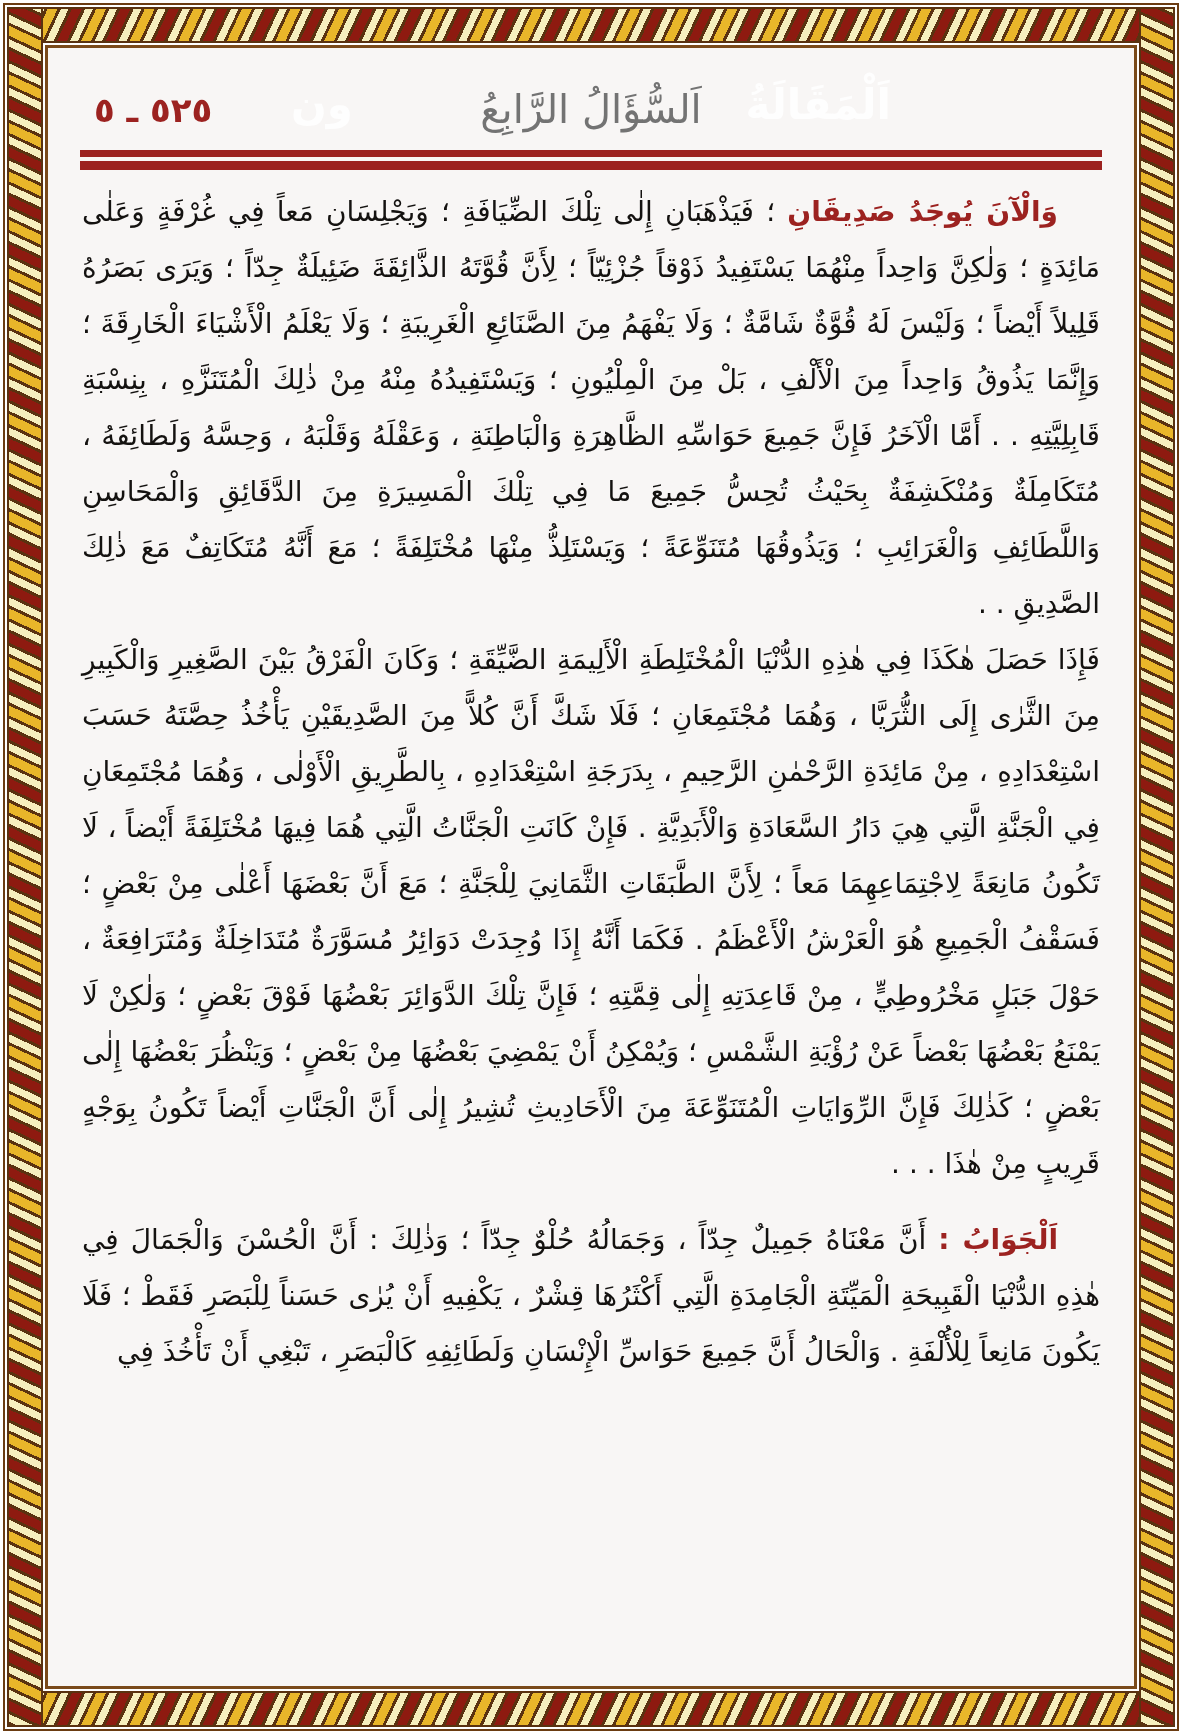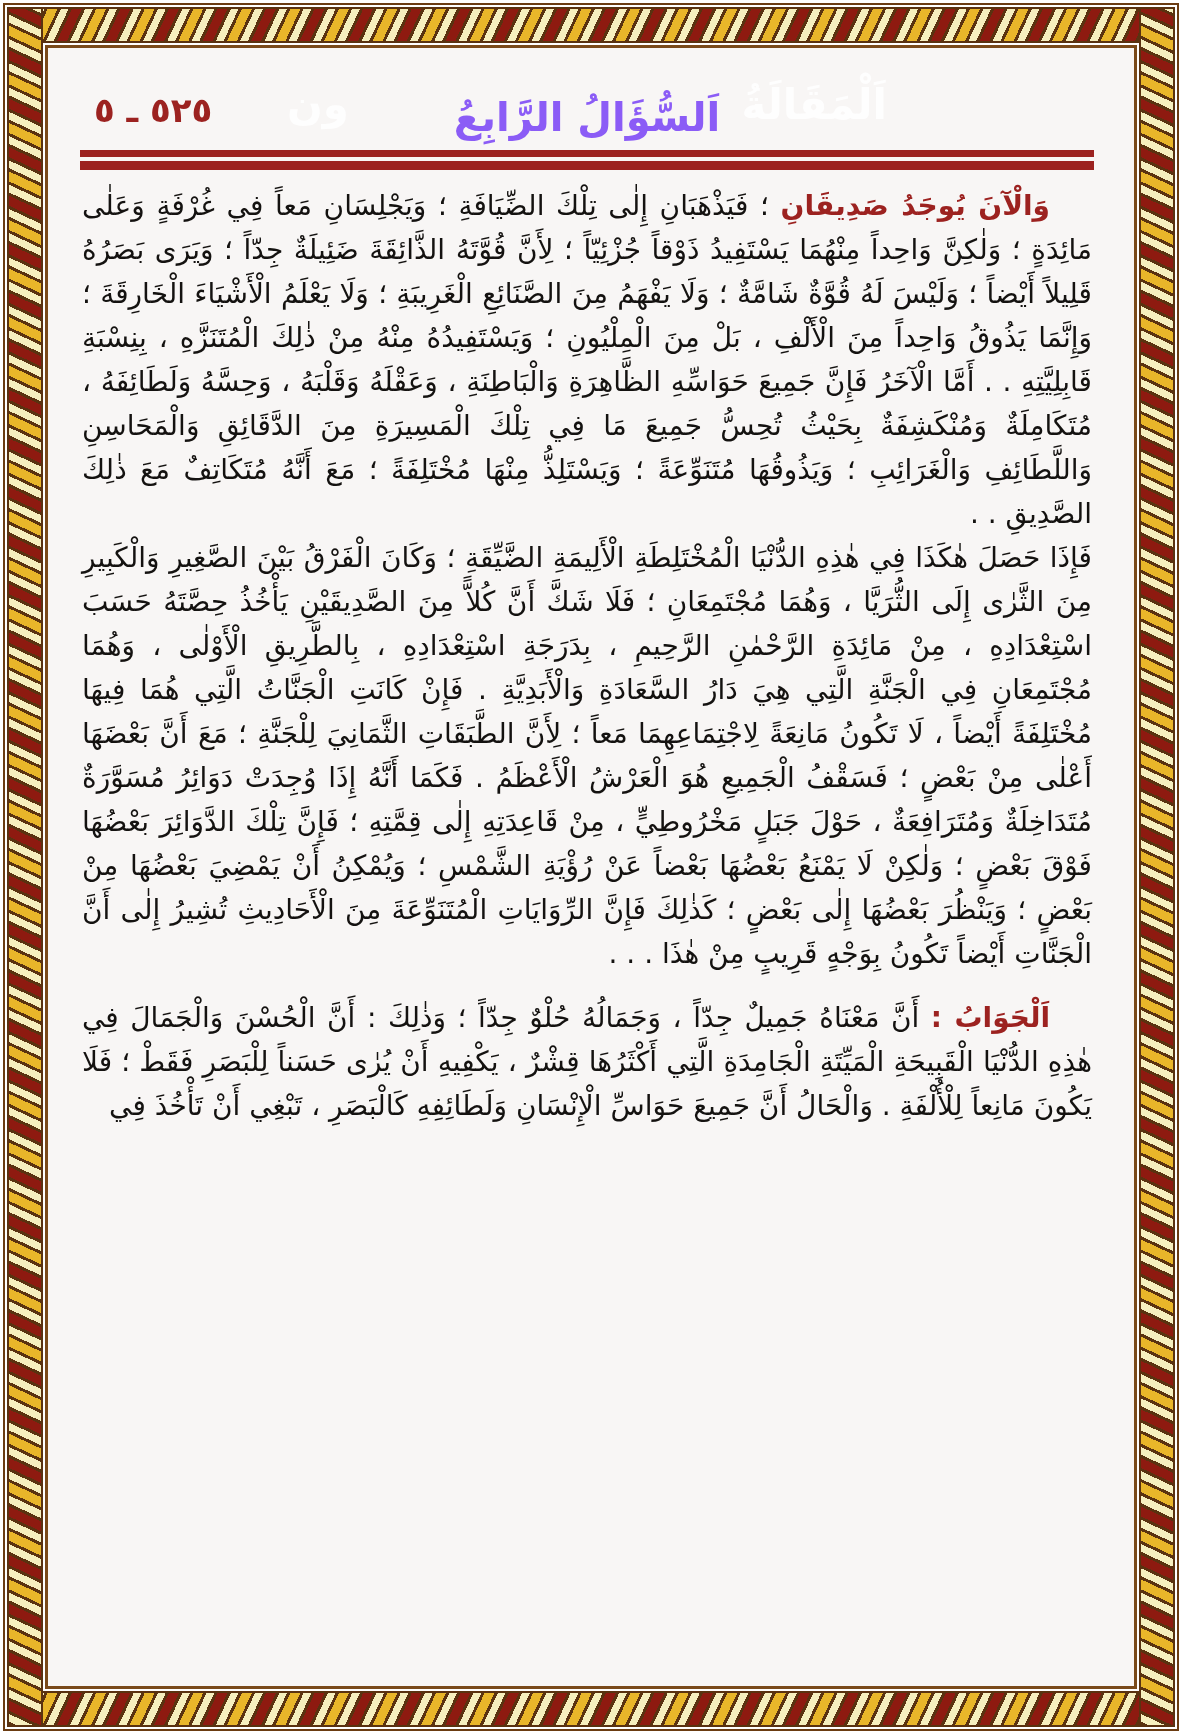--- a/index.html
+++ b/index.html
@@ -27,44 +27,44 @@
       #5a3210 22px 25px,#f6efbe 25px 32px,#5a3210 32px 35px,#e9b62a 35px 44px);
   }
   .band-left{left:7px;}
   .band-right{right:7px;}
   .frame-inner{
     position:absolute;inset:45px;border:3px solid #7a4a1a;pointer-events:none;
   }
   
   .content{
     position:absolute;inset:48px;background:#f8f6f5;
-    padding:18px 38px 10px 30px;box-sizing:border-box;overflow:hidden;
+    padding:18px 30px 10px 30px;box-sizing:border-box;overflow:hidden;
   }
   .header{position:relative;height:78px;}
   .page-number{
     position:absolute;left:16px;top:24px;direction:ltr;
     color:#9c2220;font-size:34px;font-weight:bold;letter-spacing:4px;
   }
   .ghost-title{
     position:absolute;left:50%;top:14px;transform:translateX(-50%);
     width:600px;display:flex;justify-content:space-between;direction:rtl;
     color:#ffffff;font-size:42px;font-weight:bold;opacity:.9;
   }
   .page-title{
     position:absolute;left:50%;top:20px;transform:translateX(-50%);
-    color:#8b5cf6;font-size:40px;font-weight:bold;white-space:nowrap;margin-top:8px;
+    color:#737373;font-size:40px;font-weight:normal;white-space:nowrap;
   }
   .header-rule{margin:6px 2px 0 2px;}
   .header-rule .bar1{height:7px;background:#9c2220;}
   .header-rule .gap{height:4px;}
   .header-rule .bar2{height:9px;background:#9c2220;}
   
   .body-text{
     direction:rtl;text-align:justify;color:#141210;
-    font-size:28px;line-height:44px;margin-top:14px;
+    font-size:28px;line-height:56px;margin-top:14px;
     padding:0 4px;
   }
   .body-text p{margin:0;}
   .body-text p.indent{text-indent:42px;}
   .body-text p.spaced{margin-top:20px;}
   .lead{color:#9c2220;font-weight:bold;}
 </style>
 </head>
 <body>
 

